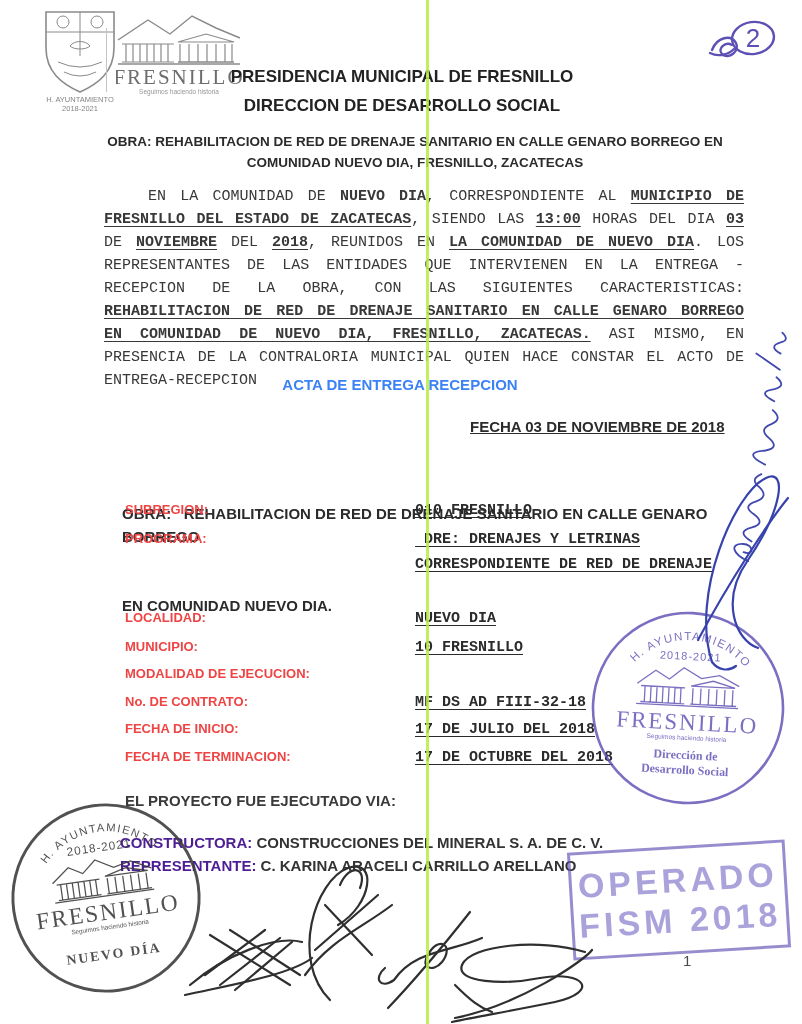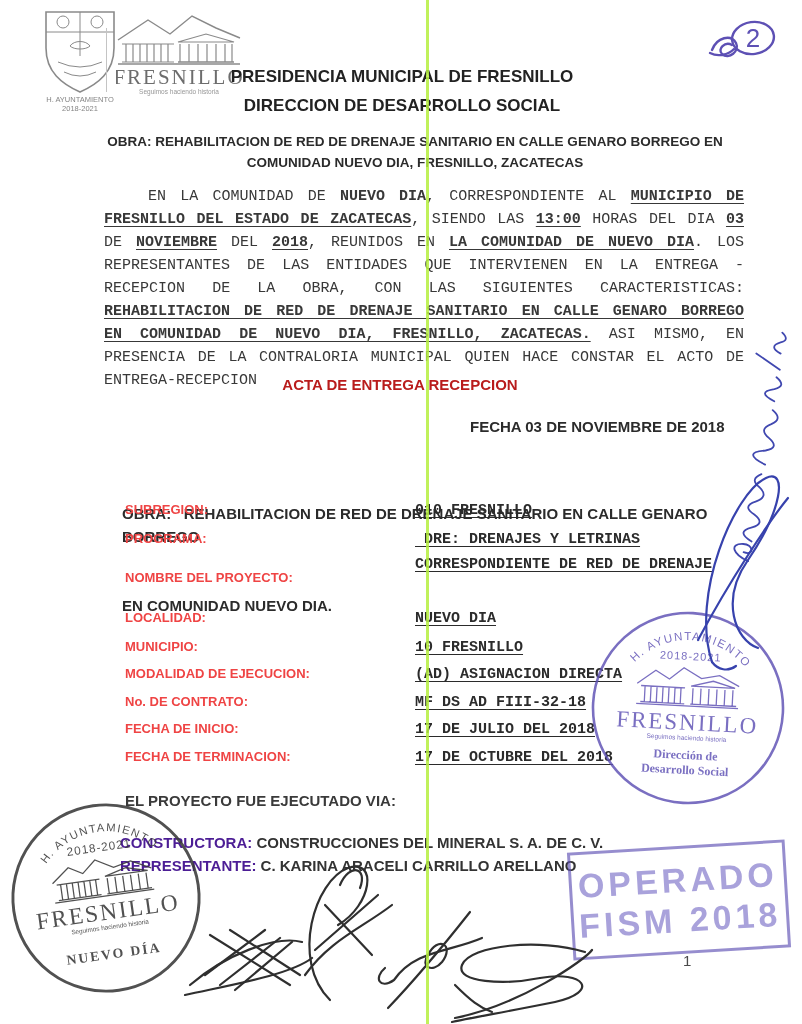--- a/index.html
+++ b/index.html
@@ -12,22 +12,22 @@
   .logo-divider{left:106px;top:28px;width:1px;height:64px;background:#c4c4c4;}
   
   .obra-banner{left:100px;top:131px;width:630px;text-align:center;font-weight:700;
                font-size:13.5px;line-height:21px;color:#2b2b2b;}
   
   .intro{left:104px;top:185px;width:640px;font-size:15px;line-height:23px;
          text-align:justify;word-spacing:2px;color:#383838;font-family:Liberation Mono, monospace;}
   .intro .indent{display:inline-block;width:44px;}
   
   .acta-title{left:100px;top:376px;width:600px;text-align:center;font-weight:700;
-              font-size:15px;color:#b91c1c;}
-  .fecha-line{left:470px;top:418px;font-weight:700;font-size:15px;color:#2b2b2b;}
+              font-size:15px;color:#3b82f6;}
+  .fecha-line{left:470px;top:418px;font-weight:700;font-size:15px;color:#2b2b2b;text-decoration:underline;}
   .obra-detail{left:122px;top:456px;width:640px;font-weight:700;font-size:15px;
                line-height:23px;color:#2b2b2b;white-space:pre-wrap;}
   
   .f-label{left:125px;font-weight:700;font-size:13px;color:#ef4444;white-space:nowrap;}
   .f-value{left:415px;font-weight:700;font-size:15px;color:#2b2b2b;
            text-decoration:underline;text-underline-offset:3px;white-space:pre;font-family:Liberation Mono, monospace;}
   
   .exec-heading{left:125px;top:792px;font-weight:700;font-size:15px;color:#3a3a3a;}
   .exec-line{font-size:15px;white-space:nowrap;}
   .exec-line .lbl{color:#4c1d95;font-weight:700;}
@@ -96,30 +96,28 @@
     <div>EN COMUNIDAD NUEVO DIA.</div>
   </div>
 
   <div class="abs f-label" style="top:502px">SUBREGION:</div>
   <div class="abs f-value" style="top:502px">010 FRESNILLO</div>
 
   <div class="abs f-label" style="top:531px">PROGRAMA:</div>
   <div class="abs f-value" style="top:531px"> DRE: DRENAJES Y LETRINAS</div>
 
   <div class="abs f-value" style="top:556px">CORRESPONDIENTE DE RED DE DRENAJE</div>
-  <div class="abs f-label" style="top:570px">NOMBRE DEL PROYECTO:</div>
 
   <div class="abs f-label" style="top:610px">LOCALIDAD:</div>
   <div class="abs f-value" style="top:610px">NUEVO DIA</div>
 
   <div class="abs f-label" style="top:639px">MUNICIPIO:</div>
   <div class="abs f-value" style="top:639px">10 FRESNILLO</div>
 
   <div class="abs f-label" style="top:666px">MODALIDAD DE EJECUCION:</div>
-  <div class="abs f-value" style="top:666px">(AD) ASIGNACION DIRECTA</div>
 
   <div class="abs f-label" style="top:694px">No. DE CONTRATO:</div>
   <div class="abs f-value" style="top:694px">MF DS AD FIII-32-18</div>
 
   <div class="abs f-label" style="top:721px">FECHA DE INICIO:</div>
   <div class="abs f-value" style="top:721px">17 DE JULIO DEL 2018</div>
 
   <div class="abs f-label" style="top:749px">FECHA DE TERMINACION:</div>
   <div class="abs f-value" style="top:749px">17 DE OCTUBRE DEL 2018</div>
 

